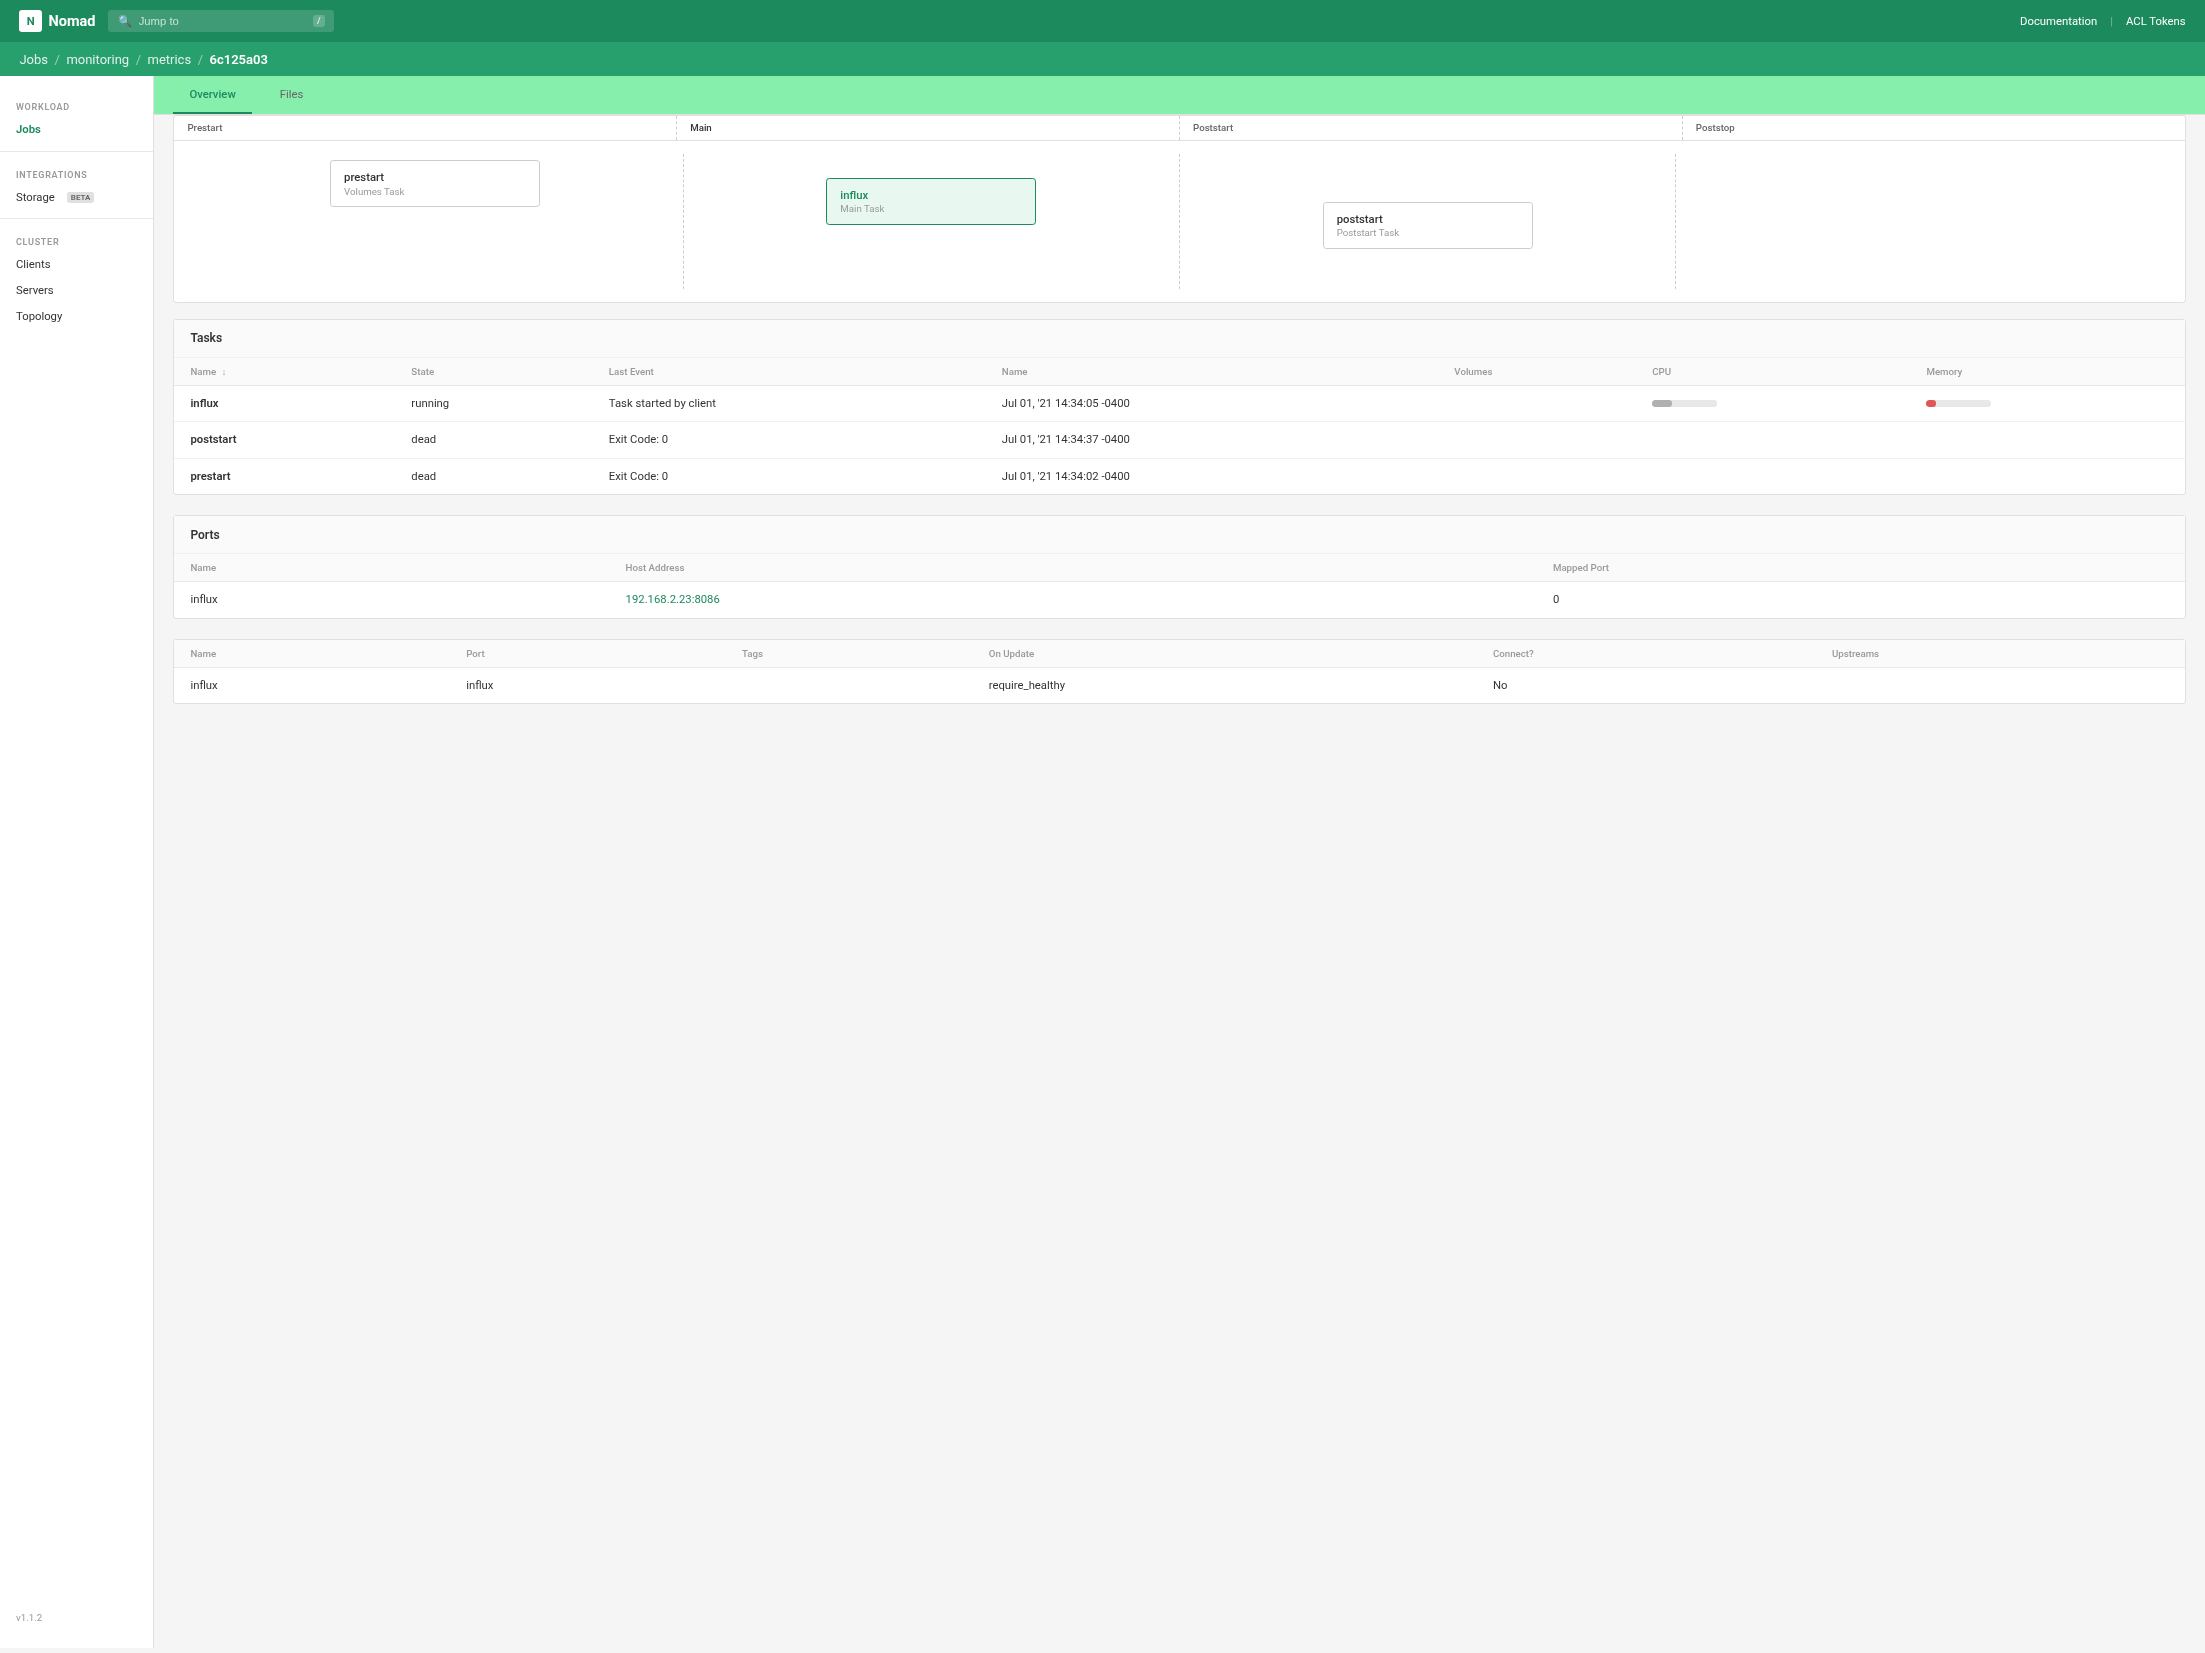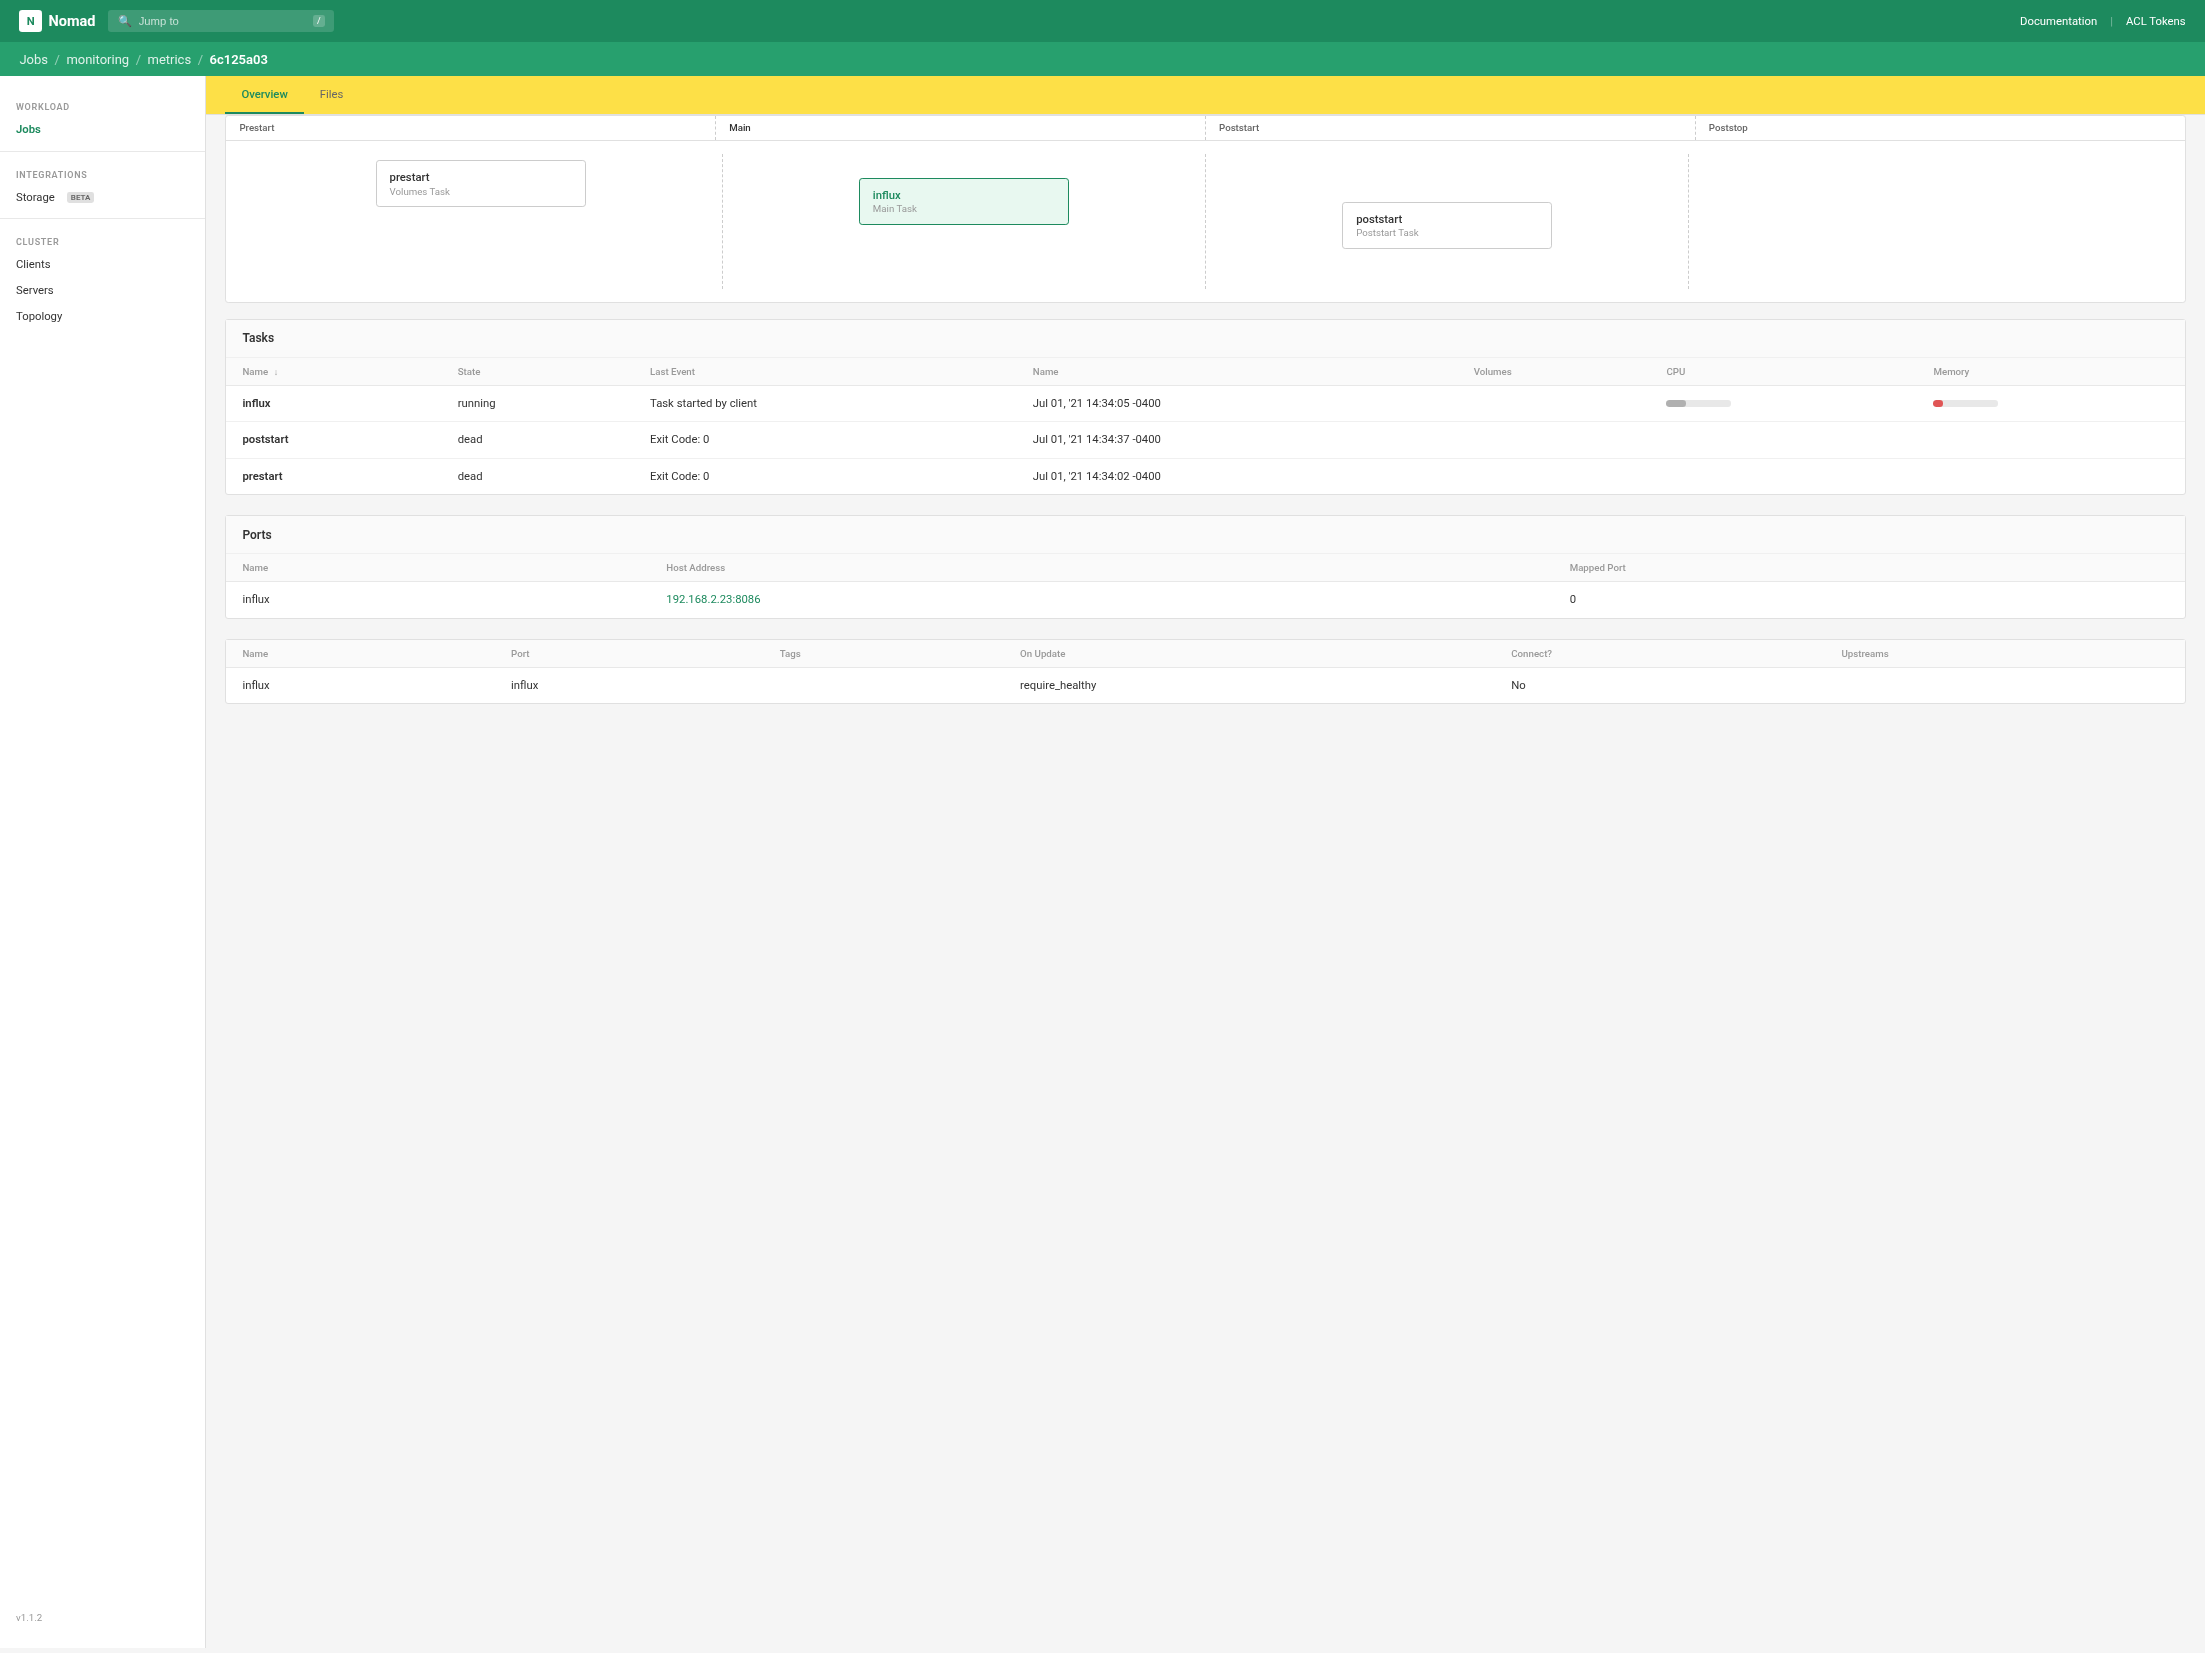--- a/index.html
+++ b/index.html
@@ -45,21 +45,21 @@
     }
     .breadcrumb-bar a { color: rgba(255,255,255,0.85); text-decoration: none; }
     .breadcrumb-bar .sep { color: rgba(255,255,255,0.5); }
     .breadcrumb-bar .current { color: white; font-weight: 600; }
 
     
     .app-body { display: flex; min-height: calc(100vh - 81px); }
 
     
     .sidebar {
-      width: 206px; background: #fff; border-right: 0.8px solid #e0e0e0;
+      width: 154px; background: #fff; border-right: 0.8px solid #e0e0e0;
       padding: 16px 0; flex-shrink: 0; display: flex; flex-direction: column; justify-content: space-between;
     }
     .sidebar-section-label {
       font-size: 9px; font-weight: 600; color: #999; text-transform: uppercase;
       letter-spacing: 0.08em; padding: 9.7px 16px 4.8px;
     }
     .sidebar-item {
       display: flex; align-items: center; padding: 6.5px 16px;
       color: #333; text-decoration: none; font-size: 11.3px; cursor: pointer;
     }
@@ -69,22 +69,22 @@
       border-radius: 2.4px; margin-left: 12px; font-weight: 600;
     }
     .sidebar-divider { border: none; border-top: 0.8px solid #e8e8e8; margin: 8px 0; }
     .sidebar-version { padding: 9.7px 16px; color: #999; font-size: 9.7px; }
 
     
     .main-content { flex: 1; padding: 0; background: #f5f5f5; }
 
     
     .tabs-bar {
-      background: #fde047; border-bottom: 0.8px solid #e0e0e0;
-      display: flex; padding: 0 19.4px; gap: 0;
+      background: #86efac; border-bottom: 0.8px solid #e0e0e0;
+      display: flex; padding: 0 19.4px; gap: 12px;
     }
     .tab {
       padding: 11.3px 16px; font-size: 11.3px; cursor: pointer; color: #666;
       border-bottom: 2.4px solid transparent; text-decoration: none; display: block;
     }
     .tab.active { color: #1d8a5e; border-bottom-color: #1d8a5e; font-weight: 500; }
 
     
     .content-area { padding: 0 19.4px 19.4px; }
 

